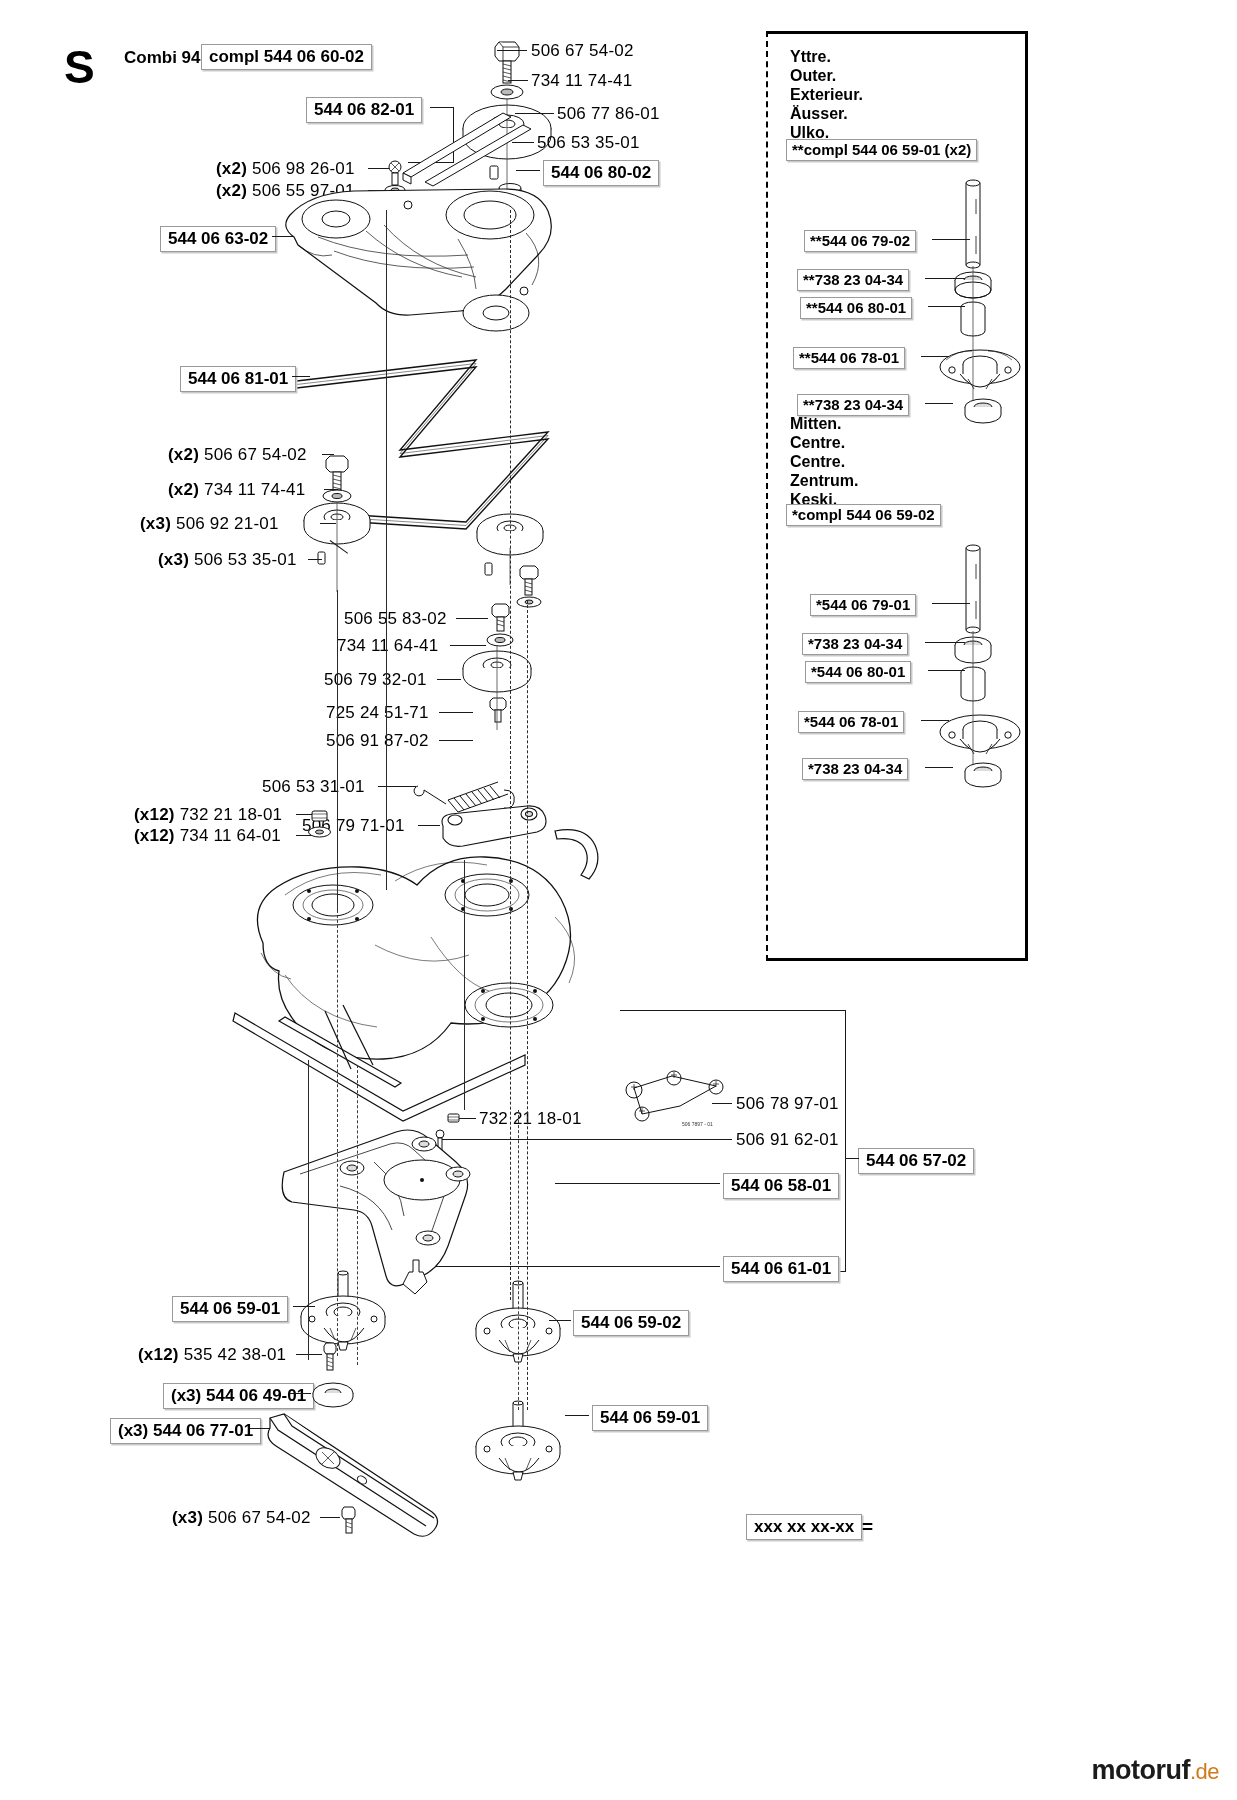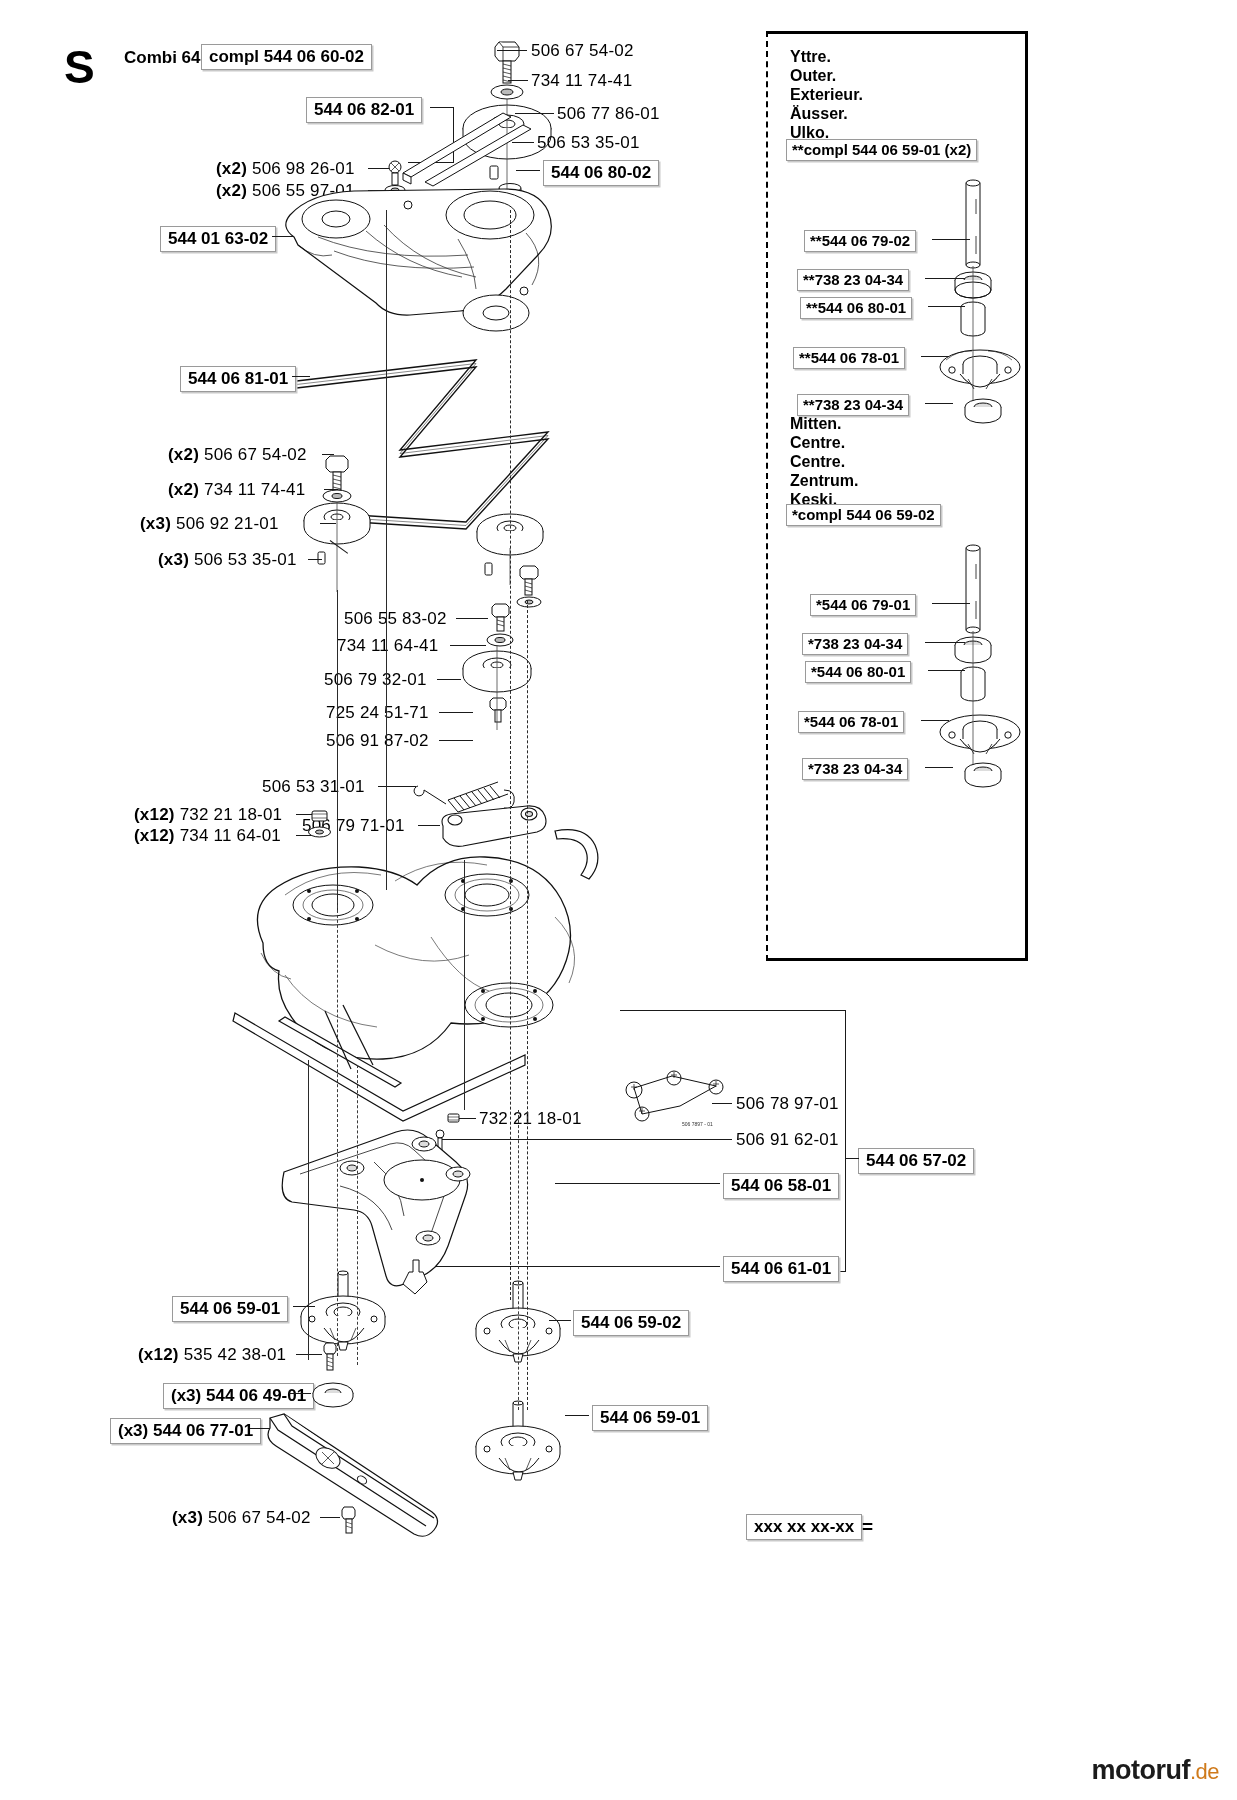--- a/index.html
+++ b/index.html
@@ -51,21 +51,21 @@
   #wm .de{color:#cf7a1b;font-weight:normal;font-size:22px;}
   svg{display:block;overflow:visible;}
   .eq{font-weight:bold;font-size:19px;}
 </style>
 </head>
 <body>
 
 <div id="sheet">
 
   <div class="abs bigS" style="left:64px;top:44px;">S</div>
-  <div class="abs hdr" style="left:124px;top:48px;">Combi 64</div>
+  <div class="abs hdr" style="left:124px;top:48px;">Combi 94</div>
   <div class="abs box" style="left:201px;top:44px;">compl 544 06 60-02</div>
 
   <div id="rightpanel">
 
     <div class="abs" style="left:22px;top:13px;">
       <div class="langline">Yttre.</div>
       <div class="langline">Outer.</div>
       <div class="langline">Exterieur.</div>
       <div class="langline">Äusser.</div>
       <div class="langline">Ulko.</div>
@@ -291,21 +291,21 @@
       <path d="M200 54 q16 26 18 50"></path>
       <path d="M268 48 q22 24 6 52"></path>
       <path d="M40 60 q16 14 34 10"></path>
     </g>
     <g fill="#fff" stroke="#111" stroke-width="1">
       <circle cx="150" cy="20" r="4"></circle>
       <circle cx="266" cy="106" r="4"></circle>
     </g>
   </svg>
 
-  <div class="abs box" style="left:160px;top:226px;">544 01 63-02</div>
+  <div class="abs box" style="left:160px;top:226px;">544 06 63-02</div>
   <div class="ld ldh abs" style="left:272px;top:236px;width:22px;"></div>
 
   <svg class="abs" style="left:280px;top:352px;" width="300" height="180" viewBox="0 0 300 180">
     <g fill="none" stroke="#111" stroke-width="1.4">
       <path d="M8 30 L196 8 L120 98 L268 80 L186 170 L28 160"></path>
       <path d="M8 37 L196 15 L120 105 L268 87 L186 177 L28 167"></path>
       <path d="M8 30 L8 37 M28 160 L28 167"></path>
     </g>
     <g fill="none" stroke="#111" stroke-width="0.7" opacity=".7">
       <path d="M8 33.5 L196 11.5 L120 101.5 L268 83.5 L186 173.5 L28 163.5"></path>

